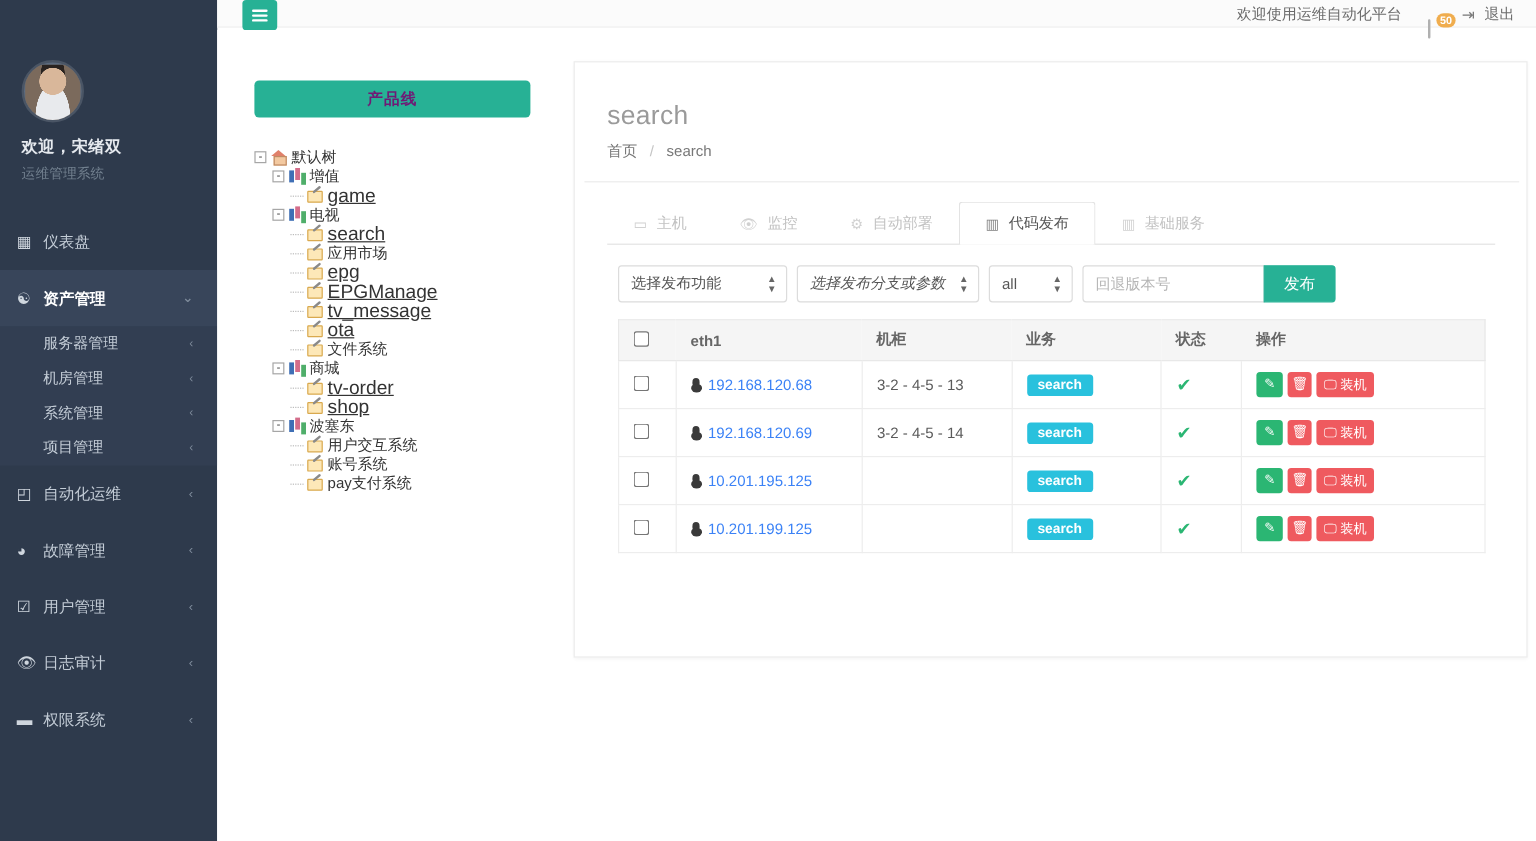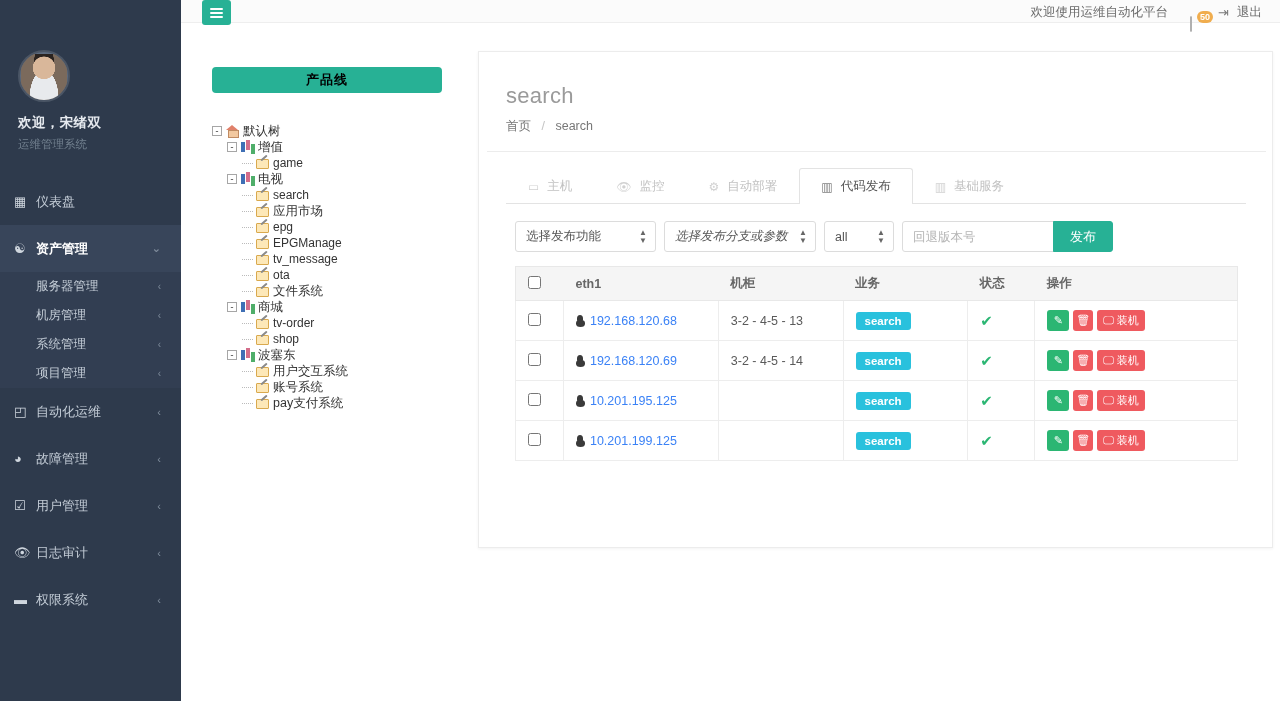--- a/index.html
+++ b/index.html
@@ -110,22 +110,22 @@
   .logout { display: flex; align-items: center; cursor: pointer; }
   .logout .arrow { margin-right: 8px; font-size: 13px; color: #7a7a7a; }
 
   
   #treepanel {
     position: absolute; left: 181px; top: 25px;
     width: 297px; height: 676px; background: #ffffff;
   }
   #productline-btn {
     position: absolute; left: 31px; top: 42px;
-    width: 230px; height: 26px;
-    background: #27b195; color: #000000;
+    width: 230px; height: 31px;
+    background: #27b195; color: #701a75;
     border: none; border-radius: 4px;
     font-size: 13px; font-weight: bold;
     font-family: inherit; cursor: pointer;
     letter-spacing: 1px;
   }
   #tree {
     position: absolute; left: 31px; top: 98px; width: 250px;
     font-size: 12.5px; color: #333;
   }
   .tnode { display: flex; align-items: center; height: 16px; margin-bottom: 0px; white-space: nowrap; }
@@ -155,21 +155,21 @@
   
   .ic-leaf:before {
     content:""; position:absolute; left:1px; top:3px; width:11px; height:8px;
     background:#fde8b8; border:1px solid #d9a94e; border-radius:1px;
   }
   .ic-leaf:after {
     content:""; position:absolute; left:5px; top:1px; width:8px; height:2px;
     background:#8a8a8a; transform: rotate(-40deg); border-radius:1px;
   }
   .tlabel { line-height: 15px; }
-  .tlabel.lat { font-size: 12px; }
+  .tlabel.lat { font-size: 16px; text-decoration: underline; }
 
   
   #maincard {
     position: absolute; left: 478px; top: 51px;
     width: 795px; height: 497px;
     background: #ffffff;
     border: 1px solid #ececec;
     box-shadow: 0 1px 3px rgba(0,0,0,.05);
   }
   .page-title {

